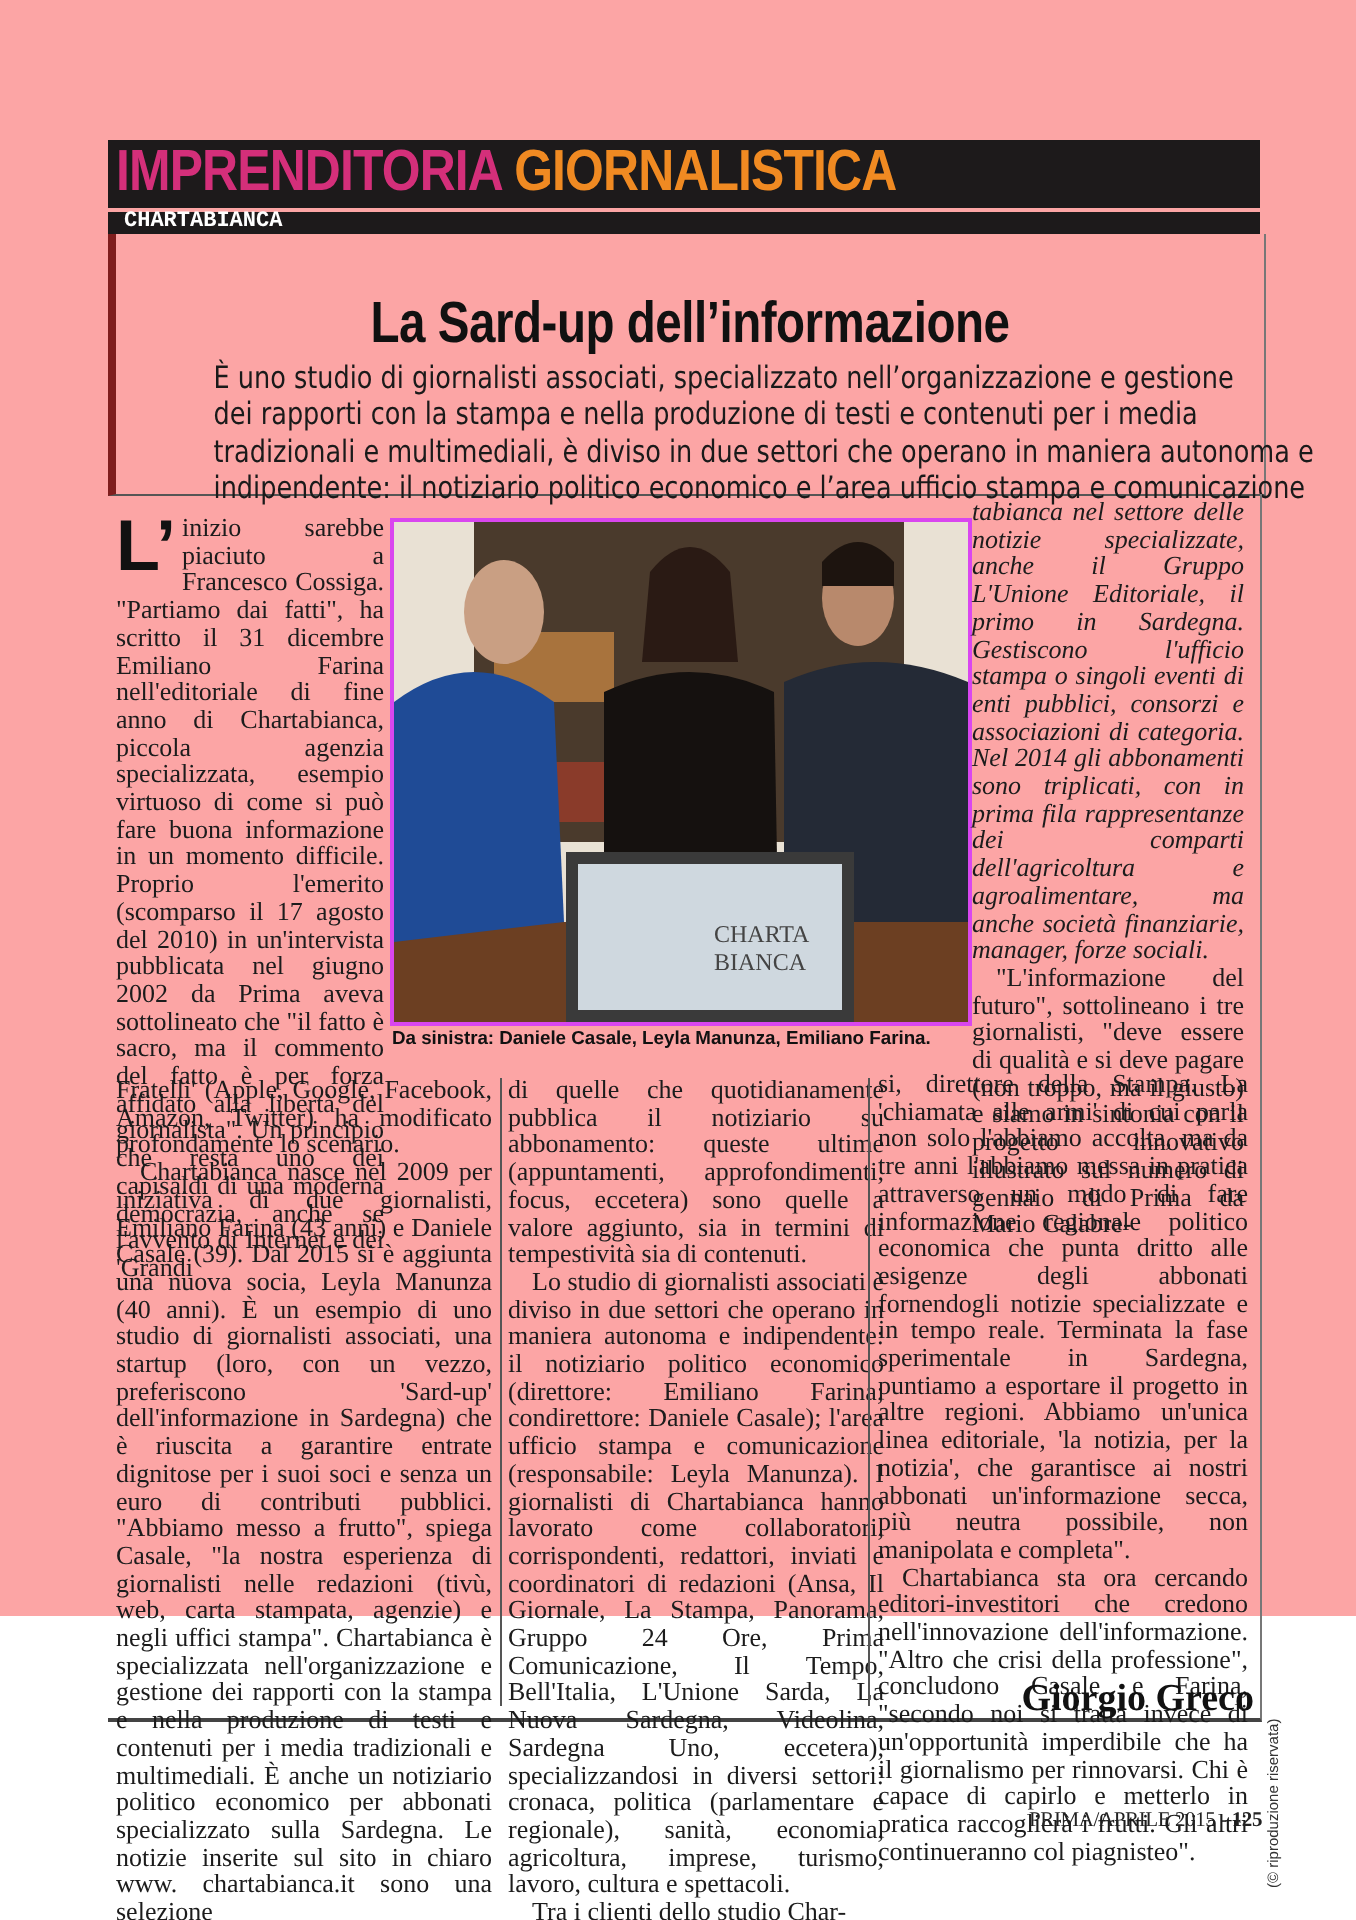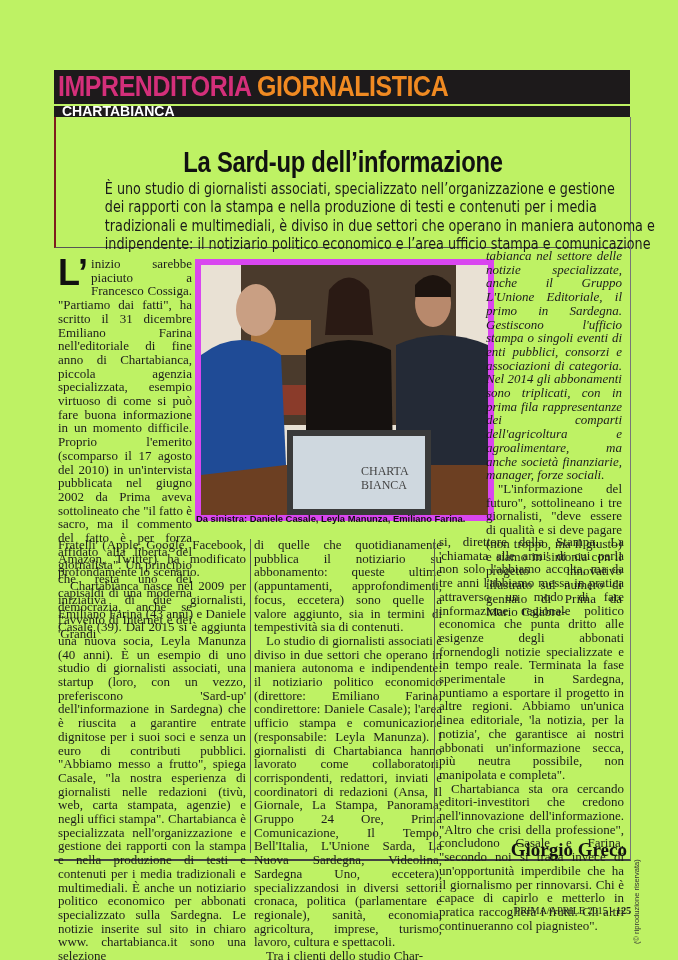--- a/index.html
+++ b/index.html
@@ -1,40 +1,40 @@
 <!DOCTYPE html>
 <html><head>
 <meta charset="utf-8">
 <style>
   html, body { margin:0; padding:0; background:#ffffff; }
   body { width:678px; height:960px; position:relative; overflow:hidden; font-family:"Liberation Serif", serif; color:#1a1a1a; }
-  .page { position:absolute; left:0; top:0; width:678px; height:960px; background:#bef264; }
+  .page { position:absolute; left:0; top:0; width:678px; height:808px; background:#fca5a5; }
   .header-bar { position:absolute; left:54px; top:70px; width:576px; height:34px; background:#1d1a1b; }
   .header-title { position:absolute; left:4px; top:-2px; font-family:"Liberation Sans", sans-serif; font-weight:bold; font-size:29px; letter-spacing:-0.5px; transform:scaleX(0.86); transform-origin:left top; white-space:nowrap; line-height:36px; }
   .header-title .p1 { color:#d42f7a; }
   .header-title .p2 { color:#f08a22; }
   .sub-bar { position:absolute; left:54px; top:106px; width:576px; height:11px; background:#1d1a1b; }
-  .sub-label { position:absolute; left:8px; top:-1px; font-family:Liberation Sans, sans-serif; font-weight:bold; font-size:14px; color:#fff; line-height:12px; }
-  .box { position:absolute; left:54px; top:117px; width:574px; height:130px; border-left:2px solid #7f1d1d; border-right:1px solid #777; border-bottom:1px solid #555; }
+  .sub-label { position:absolute; left:8px; top:-1px; font-family:Liberation Mono, monospace; font-weight:bold; font-size:11px; color:#fff; line-height:12px; }
+  .box { position:absolute; left:54px; top:117px; width:574px; height:130px; border-left:4px solid #7f1d1d; border-right:1px solid #777; border-bottom:1px solid #555; }
   .headline { position:absolute; left:0; width:100%; top:27px; text-align:center; font-family:"Liberation Sans", sans-serif; font-weight:bold; font-size:29px; line-height:36px; color:#111; transform:scaleX(0.82); transform-origin:center top; white-space:nowrap; letter-spacing:-0.3px; }
   .standfirst { position:absolute; left:0; width:100%; top:63px; text-align:right; font-family:"DejaVu Sans", sans-serif; font-size:15.4px; line-height:18.4px; color:#1a1a1a; }
   .standfirst div { white-space:nowrap; transform:scaleX(0.83); transform-origin:center; }
   .body-area { position:absolute; left:54px; top:247px; width:576px; height:612px; border-right:1px solid #777; border-bottom:2px solid #444; }
   .col { position:absolute; font-size:13px; line-height:13.7px; color:#1c1c1c; text-align:justify; }
   .col p { margin:0; }
   .col .ind { text-indent:12px; }
   .col1 { left:4px; top:10px; width:134px; }
   .col1b { left:4px; top:291px; width:188px; }
   .col2 { left:200px; top:291px; width:188px; }
   .col3 { left:432px; top:2px; width:136px; }
   .col3b { left:385px; top:288px; width:185px; }
   .drop { float:left; font-family:"Liberation Sans", sans-serif; font-weight:bold; font-size:36px; line-height:28px; margin:2px 3px 0 0; color:#111; }
   .vrule { position:absolute; left:196px; top:292px; width:1px; height:314px; background:#555; }
   .vrule2 { position:absolute; left:380px; top:292px; width:1px; height:314px; background:#555; }
-  .photo-frame { position:absolute; left:141px; top:12px; width:287px; height:250px; background:#5a4634; overflow:hidden; border:6px solid #d946ef; }
+  .photo-frame { position:absolute; left:141px; top:12px; width:287px; height:250px; background:#5a4634; overflow:hidden; border:2px solid #d946ef; }
   .caption { position:absolute; left:142px; top:266px; font-family:"Liberation Sans", sans-serif; font-weight:bold; font-size:9.4px; color:#111; white-space:nowrap; }
   .byline { position:absolute; right:3px; top:592px; font-weight:bold; font-size:19px; color:#111;text-align:right; }
   .copyright { position:absolute; left:634px; top:790px; width:70px; font-family:"Liberation Sans", sans-serif; font-size:7.5px; color:#333; transform:rotate(-90deg); transform-origin:left top; white-space:nowrap; }
   .copy-wrap { position:absolute; left:632px; top:866px; width:10px; height:80px; }
   .footer { position:absolute; right:47px; top:905px; font-size:10.5px; color:#222; letter-spacing:-0.2px;margin-left:48px; }
   .footer b { font-weight:bold; }
   em { font-style:italic; }
 </style>
 </head>
 <body>

